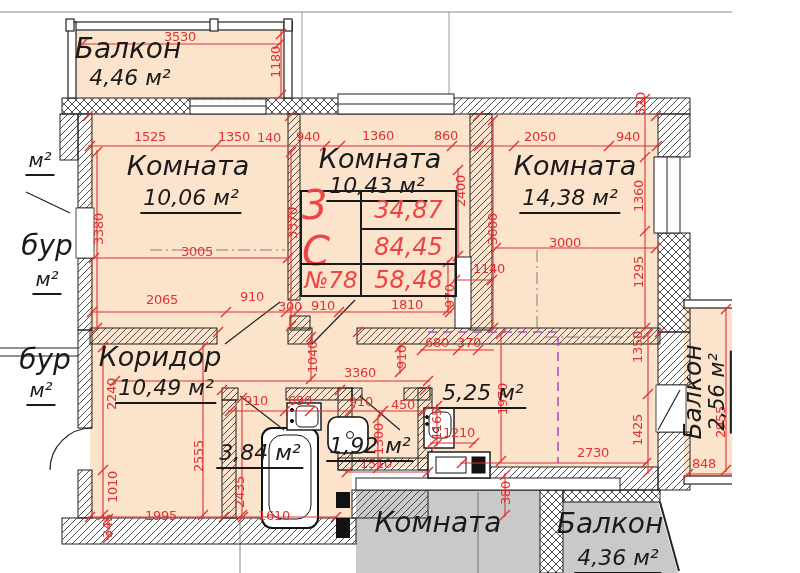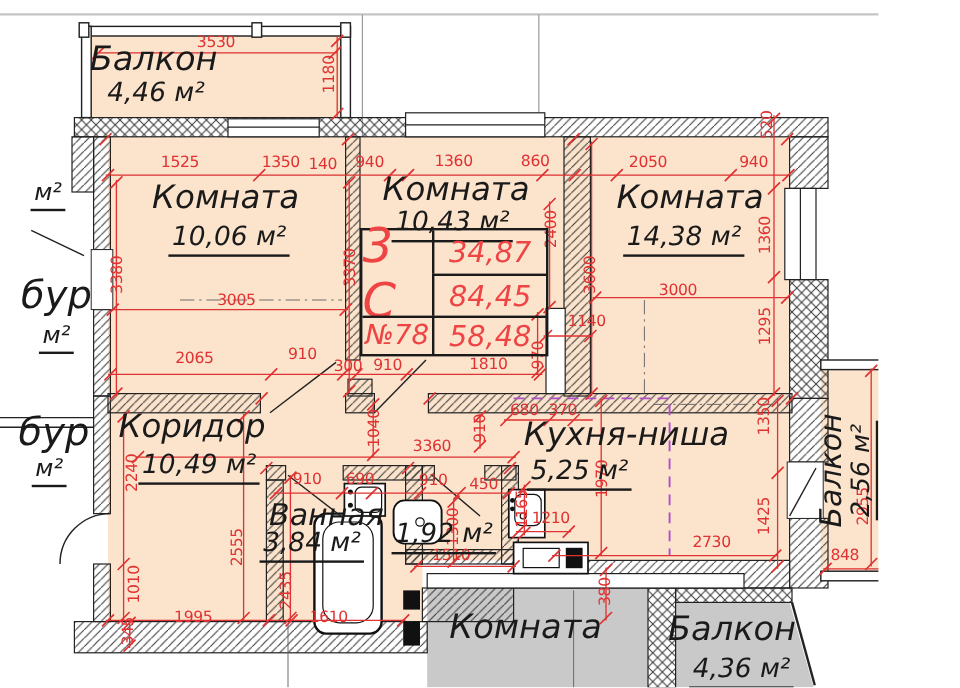--- a/index.html
+++ b/index.html
@@ -9,21 +9,21 @@
   .layer{position:absolute;left:0;top:0;width:800px;height:573px;pointer-events:none;}
   .dim{position:absolute;font-size:13px;line-height:1;color:#e03232;white-space:nowrap;
        transform:translate(-50%,-50%);letter-spacing:-0.3px;}
   .dim.v{transform:translate(-50%,-50%) rotate(-90deg);}
   .lbl{position:absolute;transform:translate(-50%,-50%);font-style:italic;color:#1a1a1a;
        white-space:nowrap;line-height:1;}
   .n1{font-size:27px;}
   .a1{font-size:22px;}
   .n2{font-size:28px;}
   .u{border-bottom:2px solid #1a1a1a;padding:0 3px 2px 3px;}
-  .sideLbl{font-size:32px;}
+  .sideLbl{font-size:28px;}
   .sideSm{font-size:20px;}
   #unit-card{position:absolute;left:300px;top:190px;width:157px;height:107px;
      border:2px solid #1a1a1a;box-sizing:border-box;display:grid;
      grid-template-columns:58px 1fr;grid-template-rows:36px 35px 1fr;
      font-style:italic;color:#ef4444;}
   #unit-card .cellType{grid-row:1/3;grid-column:1;display:flex;align-items:center;
      justify-content:center;font-size:40px;}
   #unit-card .cellNum{grid-row:3;grid-column:1;display:flex;align-items:center;
      justify-content:center;font-size:23px;border-top:2px solid #1a1a1a;}
   #unit-card .v1{grid-column:2;grid-row:1;border-left:2px solid #1a1a1a;}
@@ -241,24 +241,22 @@
 
   <div class="lbl n1" style="left:380px;top:158px">Комната</div>
   <div class="lbl a1" style="left:377px;top:186px"><span class="u">10,43 м²</span></div>
 
   <div class="lbl n1" style="left:575px;top:165px">Комната</div>
   <div class="lbl a1" style="left:570px;top:198px"><span class="u">14,38 м²</span></div>
 
   <div class="lbl n1" style="left:160px;top:356px">Коридор</div>
   <div class="lbl a1" style="left:166px;top:388px"><span class="u">10,49 м²</span></div>
 
-  <div class="lbl n1" style="left:522px;top:362px">Кухня-ниша</div>
   <div class="lbl a1" style="left:483px;top:393px"><span class="u">5,25 м²</span></div>
 
-  <div class="lbl" style="left:272px;top:429px;font-size:25px">Ванная</div>
   <div class="lbl" style="left:260px;top:453px;font-size:22px"><span class="u">3,84 м²</span></div>
 
   <div class="lbl" style="left:370px;top:446px;font-size:22px"><span class="u">1,92 м²</span></div>
 
   <div id="balcony-right-label">
     <span class="bn">Балкон</span>
     <span class="ba u">2,56 м²</span>
   </div>
 </div>
 

